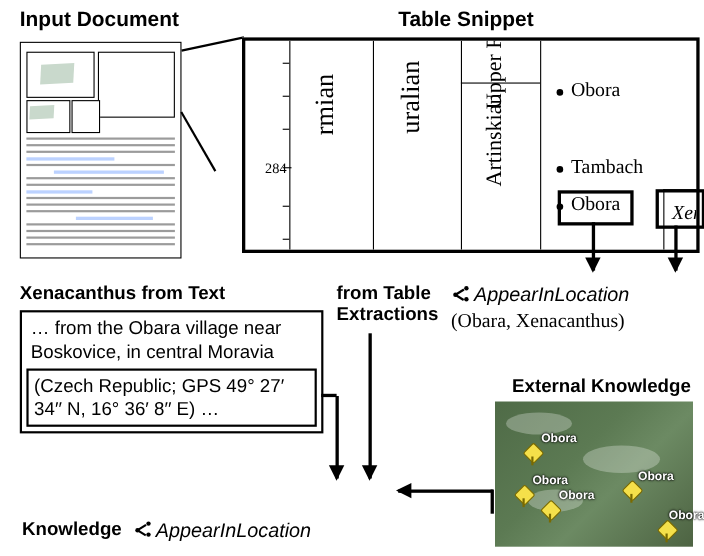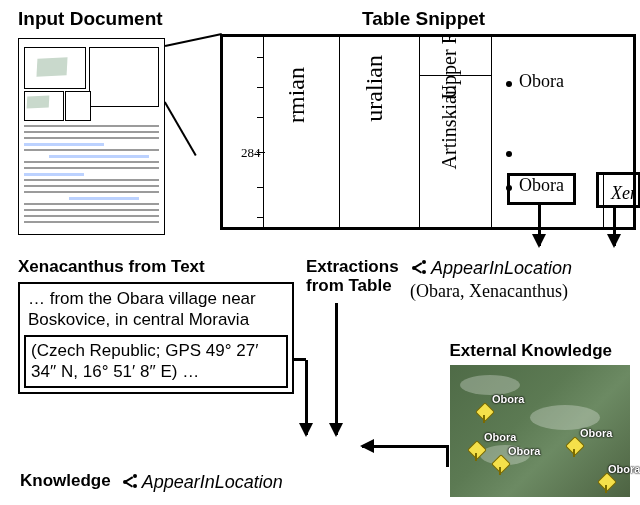--- a/index.html
+++ b/index.html
@@ -116,50 +116,51 @@
   <div class="tick" style="left:34px;top:180px;"></div>
 
   <span class="vtext" style="left:60px;top:30px;">rmian</span>
   <span class="vtext" style="left:138px;top:18px;">uralian</span>
   <span class="vtext" style="left:215px;top:-6px;font-size:20px;">Upper R</span>
   <span class="vtext" style="left:215px;top:48px;font-size:20px;">Artinskian</span>
 
   <div class="dot" style="left:283px;top:44px;"></div>
   <span class="cell-label" style="left:296px;top:34px;">Obora</span>
   <div class="dot" style="left:283px;top:114px;"></div>
+  <span class="cell-label" style="left:296px;top:104px;">Tambach</span>
   <div class="dot" style="left:283px;top:148px;"></div>
   <span class="cell-label" style="left:296px;top:138px;">Obora</span>
 
   <div class="hline" style="top:135px;left:380px;width:40px;"></div>
   <div class="vline" style="left:380px;top:135px;height:55px;"></div>
   <span class="cell-label ital" style="left:388px;top:146px;font-size:18px;">Xenacanthus</span>
 </div>
 
 <div class="heavy-box" style="left:507px;top:173px;width:63px;height:26px;"></div>
 <div class="heavy-box" style="left:596px;top:172px;width:39px;height:30px;"></div>
 
 <div class="sub-label" style="position:absolute;left:18px;top:258px;">Xenacanthus from Text</div>
 
 <div class="text-ext">
   <div class="upper">… from the Obara village near Boskovice, in central Moravia</div>
-  <div class="lower">(Czech Republic; GPS 49° 27′ 34′′ N, 16° 51′ 8′′ E) …</div>
+  <div class="lower">(Czech Republic; GPS 49° 27′ 34′′ N, 16° 36′ 8′′ E) …</div>
 </div>
 
 <div style="position:absolute;left:306px;top:258px;">
+  <div class="sub-label">from Table</div>
   <div class="sub-label">Extractions</div>
-  <div class="sub-label">from Table</div>
 </div>
 <div style="position:absolute;left:410px;top:258px;">
   <div class="rel-line"><span class="share-icon"><span class="l1"></span><span class="l2"></span></span> <span class="ital">AppearInLocation</span></div>
   <div class="paren-line" style="margin-top:2px;">
     <span>(Obara, Xenacanthus)</span>
   </div>
 </div>
 
-<div class="sub-label" style="position:absolute;right:28px;top:342px;">External Knowledge</div>
+<div class="sub-label" style="position:absolute;right:12px;top:342px;">External Knowledge</div>
 
 <div class="map">
   <div class="cloud" style="left:10px;top:10px;width:60px;height:20px;"></div>
   <div class="cloud" style="left:80px;top:40px;width:70px;height:25px;"></div>
   <div class="cloud" style="left:30px;top:80px;width:50px;height:20px;"></div>
   <div class="pin" style="left:28px;top:40px;"></div>
   <span class="map-label" style="left:42px;top:28px;">Obora</span>
   <div class="pin" style="left:20px;top:78px;"></div>
   <span class="map-label" style="left:34px;top:66px;">Obora</span>
   <div class="pin" style="left:44px;top:92px;"></div>

